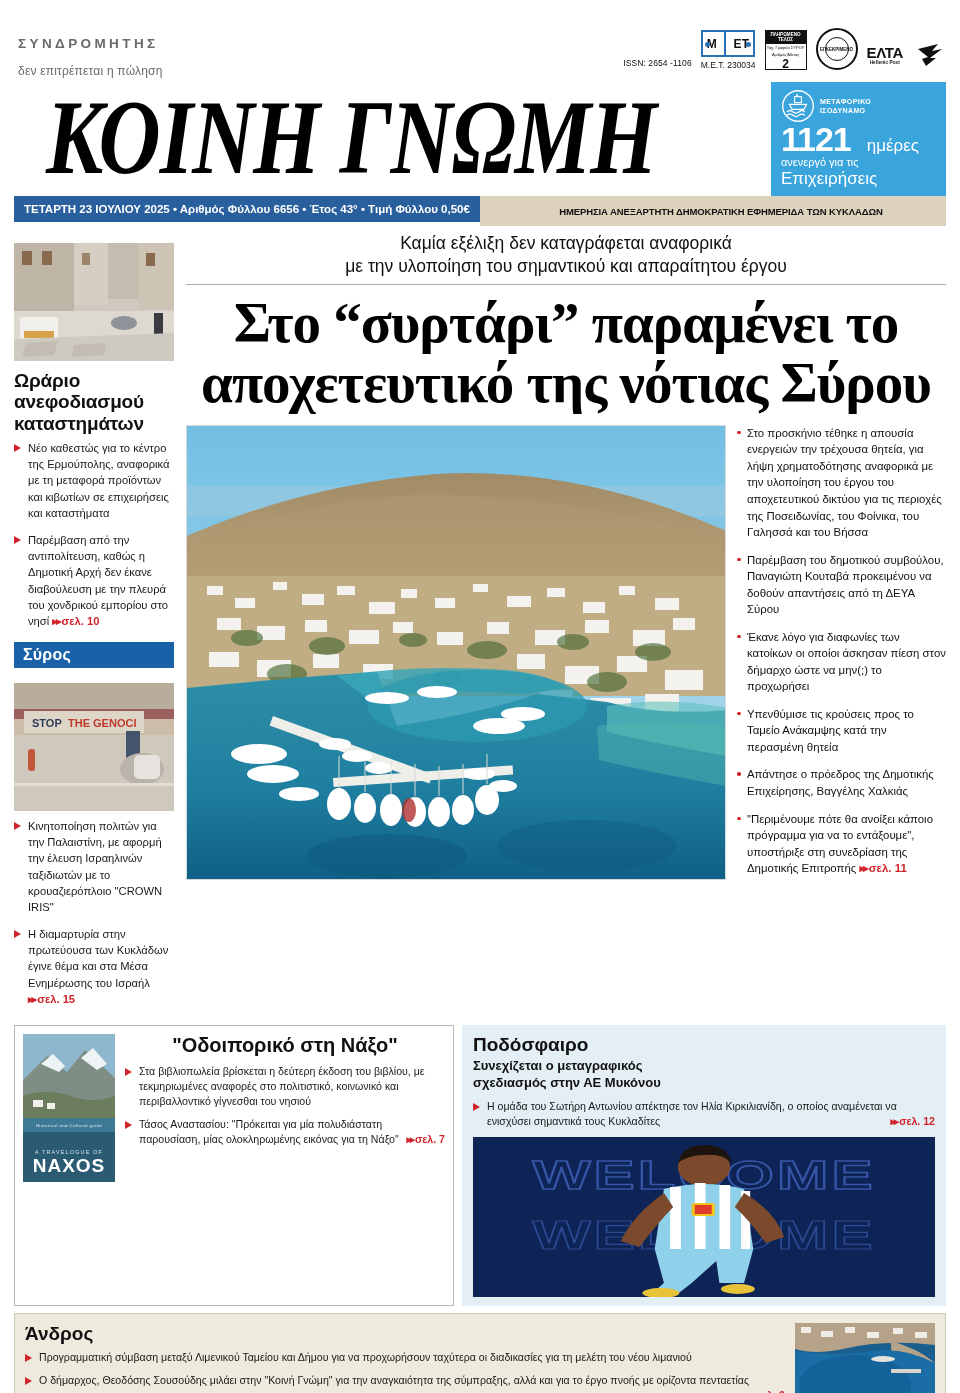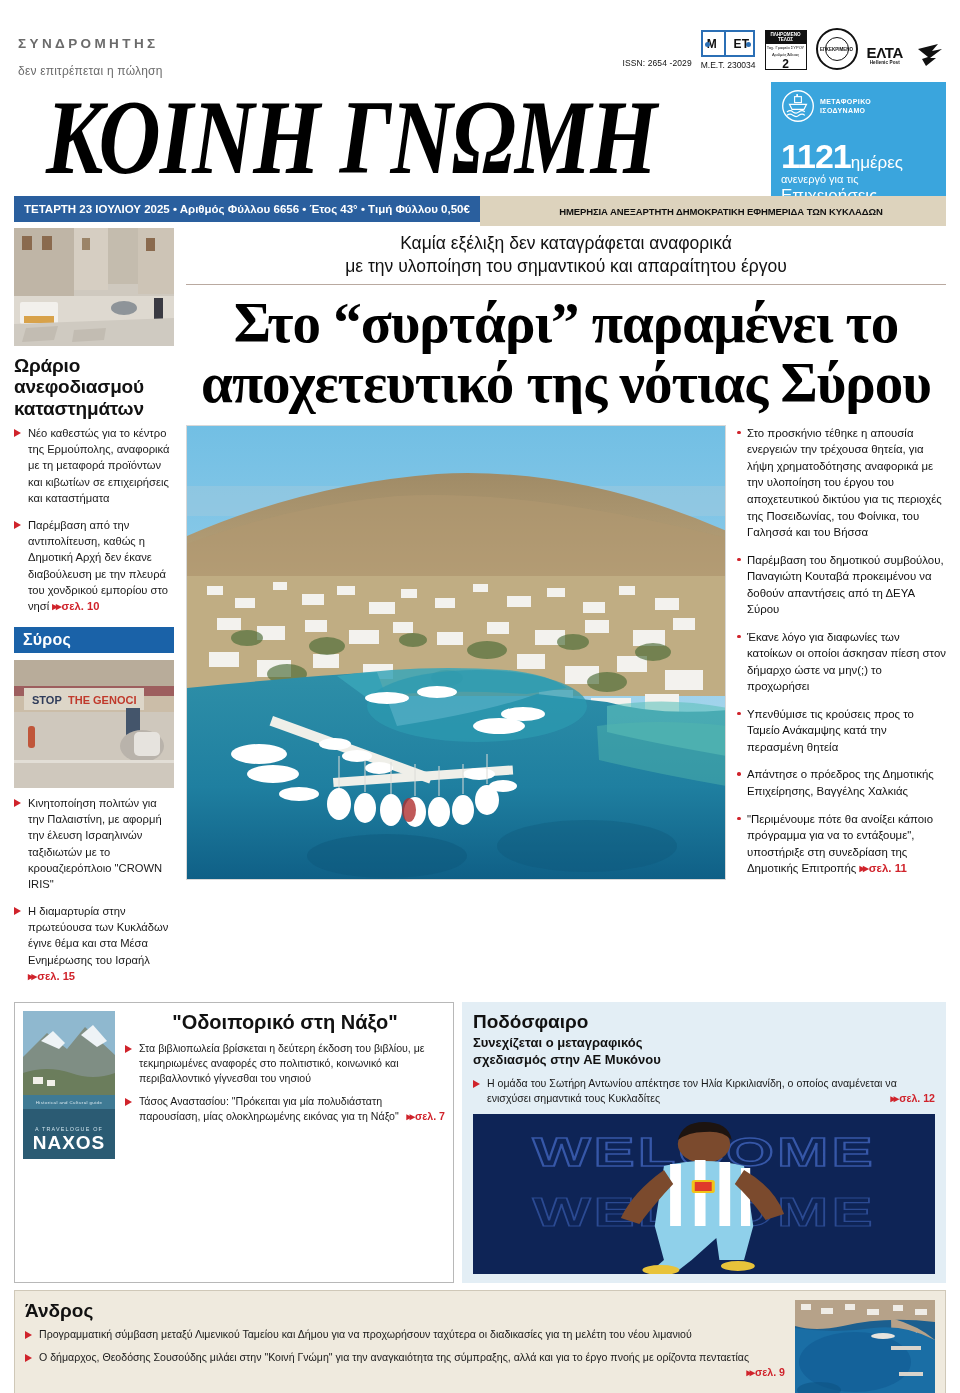--- a/index.html
+++ b/index.html
@@ -80,21 +80,21 @@
   }
 
   .promo-box {
     position: absolute; right: 14px; top: 82px;
     width: 175px; height: 114px; background: #3aa5dd;
     color: #fff; padding: 7px 10px 0 10px;
   }
   .promo-top { display: flex; align-items: center; gap: 5px; }
   .promo-ship-icon { width: 34px; height: 34px; flex: 0 0 34px; }
   .promo-top-text { font-size: 7px; font-weight: 700; line-height: 1.35; letter-spacing: .4px; }
-  .promo-line1 { margin-top: 17px; display: flex; align-items: baseline; gap: 0; }
+  .promo-line1 { margin-top: 0; display: flex; align-items: baseline; gap: 16px; }
   .promo-days { font-size: 34px; font-weight: 700; line-height: .95; letter-spacing: -1px; }
   .promo-word { font-size: 17px; line-height: 1; }
   .promo-line2 { font-size: 11px; line-height: 1.2; margin-top: 1px;}
   .promo-line3 { font-size: 17px; line-height: 1.2; }
 
   
   .datebar { position: relative; height: 26px; margin: 0 14px; display: flex; }
   .datebar-blue {
     background: #2a5f9e; color: #fff; height: 26px;
     display: flex; align-items: center; padding: 0 10px;
@@ -108,21 +108,21 @@
     display: flex; align-items: center; justify-content: center;
     font-size: 9.5px; font-weight: 700; letter-spacing: -.1px; white-space: nowrap;
     margin-left: -11px; padding-left: 16px;
   }
 
   
   .main { display: flex; margin: 6px 14px 0 14px; }
   .col-left { width: 160px; flex: 0 0 160px; }
   .col-center { flex: 1; padding-left: 12px; }
 
-  .left-photo { width: 175px; height: 118px; border: 0; position: relative; overflow: hidden; }
+  .left-photo { width: 175px; height: 118px; border: 0; position: relative; overflow: hidden; margin-top: 15px; }
 
   .sec-title {
     font-size: 19px; font-weight: 700; color: #111; line-height: 1.12;
     margin: 9px 0 6px 0; letter-spacing: -.2px;
   }
   .sec-head-blue {
     background: #1a62a8; color: #fff; font-size: 16px; font-weight: 700;
     padding: 4px 9px; margin: 12px 0 7px 0; letter-spacing: .2px;
   }
   ul.bullets { list-style: none; }
@@ -199,21 +199,21 @@
 <div class="page">
 
   <div class="masthead">
 
     <div class="subscriber-block">
       <div class="subscriber-title">ΣΥΝΔΡΟΜΗΤΗΣ</div>
       <div class="subscriber-sub">δεν επιτρέπεται η πώληση</div>
     </div>
 
     <div class="reg-row">
-      <div class="issn-text">ISSN: 2654 -2029</div>
+      <div class="issn-text">ISSN: 2654 -1106</div>
 
       <div class="met-wrap">
         <div class="met-logo">
           <span>M</span>
           <span class="met-divider"></span>
           <span>ET</span>
         </div>
         <div class="met-code">M.E.T. 230034</div>
       </div>
 

